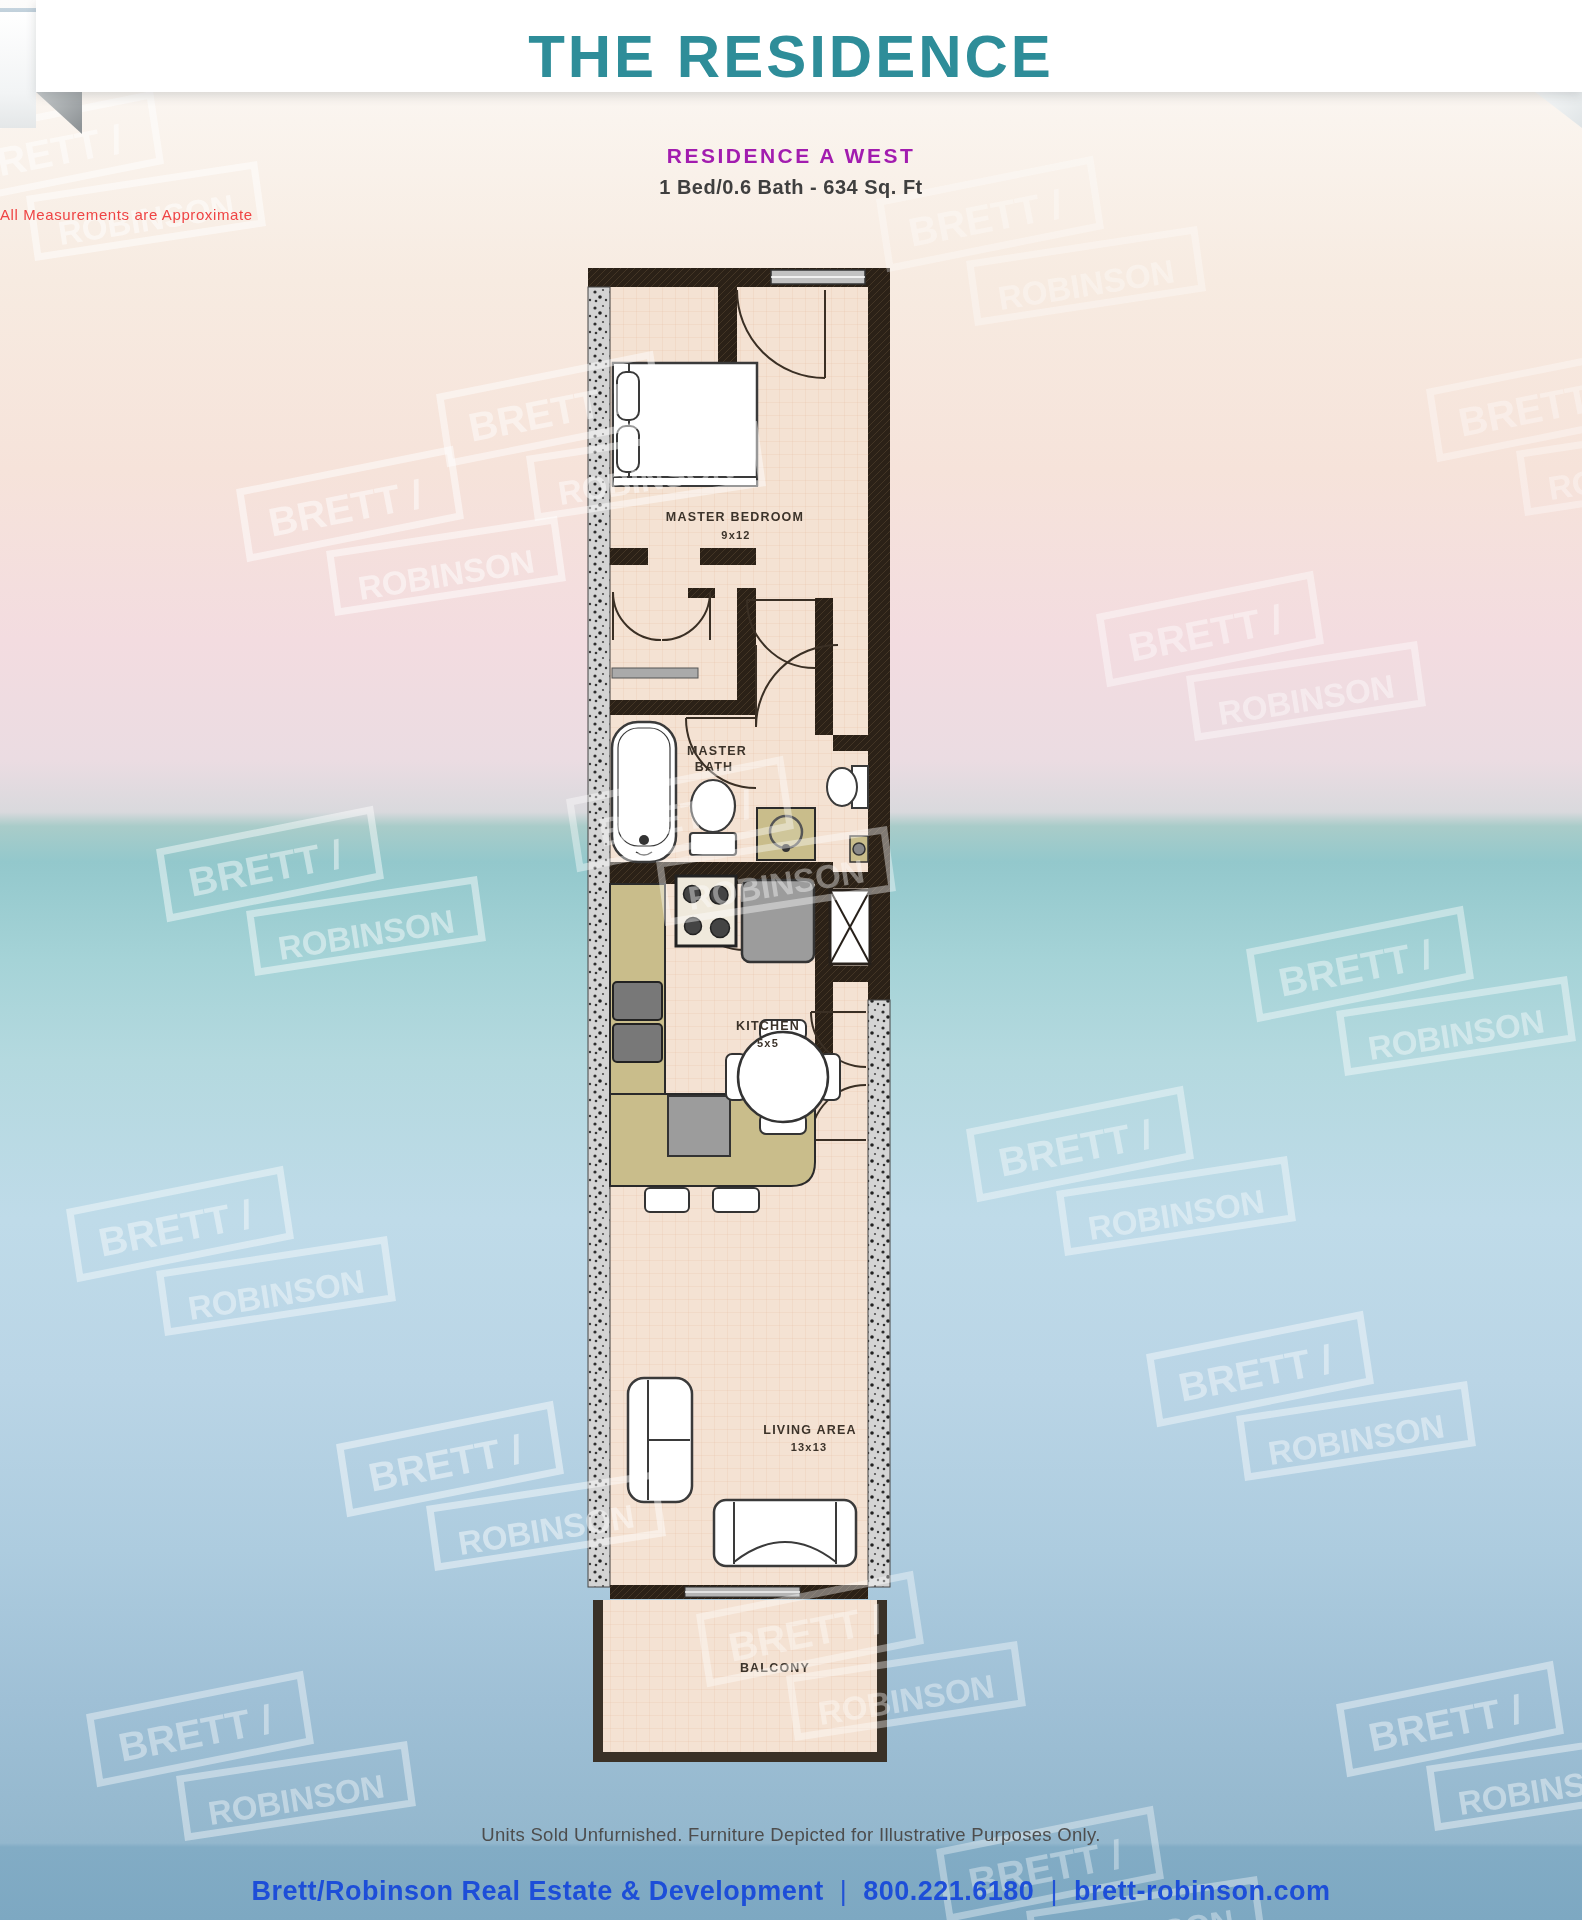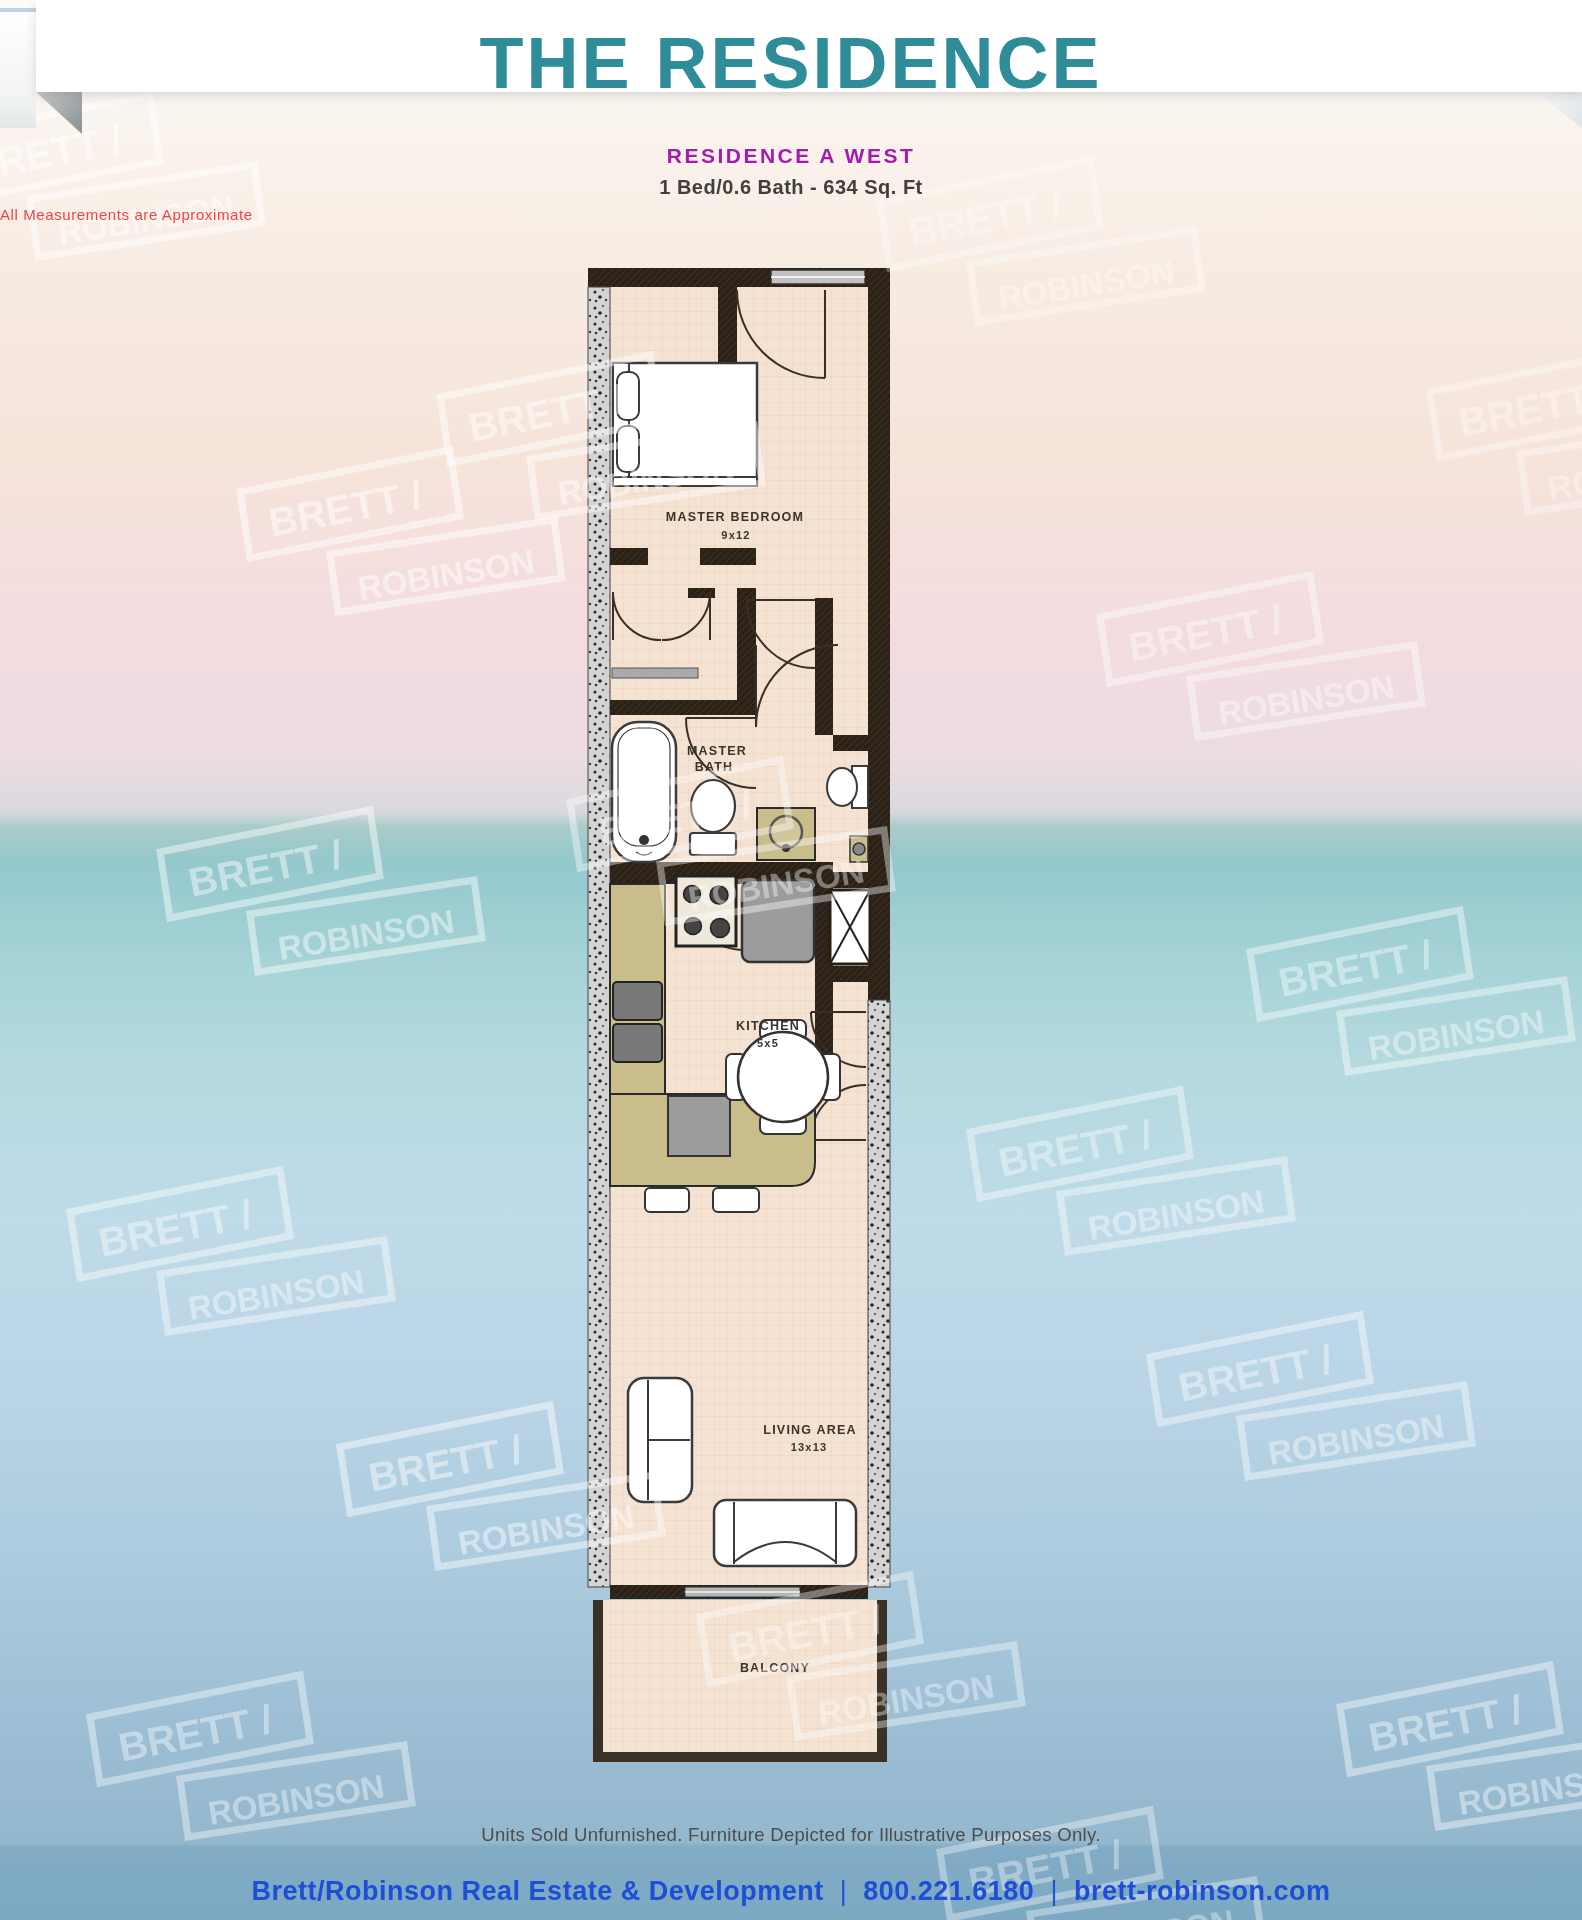--- a/index.html
+++ b/index.html
@@ -17,21 +17,21 @@
           background:linear-gradient(180deg,#ffffff 0%,#f2f4f5 70%,#e4e7e8 100%);}
   .banner-fold{position:absolute;left:36px;top:92px;width:46px;height:42px;z-index:38;
           clip-path:polygon(0 0,100% 0,100% 100%);
           background:linear-gradient(135deg,#c9cdce 0%,#8f9497 90%);}
   .banner-tail-right{position:absolute;right:0;top:88px;width:52px;height:40px;z-index:38;
           clip-path:polygon(0 0,100% 0,100% 100%);
           background:linear-gradient(135deg,#fbfcfc 0%,#dfe4e6 100%);}
   .photo-chip{position:absolute;left:0;top:8px;width:36px;height:64px;z-index:37;
           background:linear-gradient(180deg,#c6d4de 0%,#9db4c4 50%,#dfe8ee 100%);}
   .title{position:absolute;left:0;right:0;top:22px;text-align:center;z-index:41;
-         font-size:72px;font-weight:bold;letter-spacing:3px;color:#2e8d99;}
+         font-size:60px;font-weight:bold;letter-spacing:3px;color:#2e8d99;}
   .subtitle{position:absolute;left:0;right:0;top:144px;text-align:center;z-index:30;
          font-size:21px;font-weight:bold;letter-spacing:2.5px;color:#a21caf;}
   .specs{position:absolute;left:0;right:0;top:176px;text-align:center;z-index:30;
          font-size:20px;font-weight:bold;letter-spacing:0.5px;color:#3f3f3f;}
   .disclaimer{position:absolute;left:0;right:0;top:206px;z-index:30;
          font-size:15px;letter-spacing:0.6px;color:#ef4444;}
   .plan{position:absolute;left:585px;top:260px;width:312px;height:1515px;z-index:10;}
   .footnote{position:absolute;left:0;right:0;top:1824px;text-align:center;z-index:30;
          font-size:18.5px;font-weight:normal;letter-spacing:0.3px;color:#4d4d4d;}
   .footer-line{position:absolute;left:0;right:0;top:1876px;text-align:center;z-index:30;

